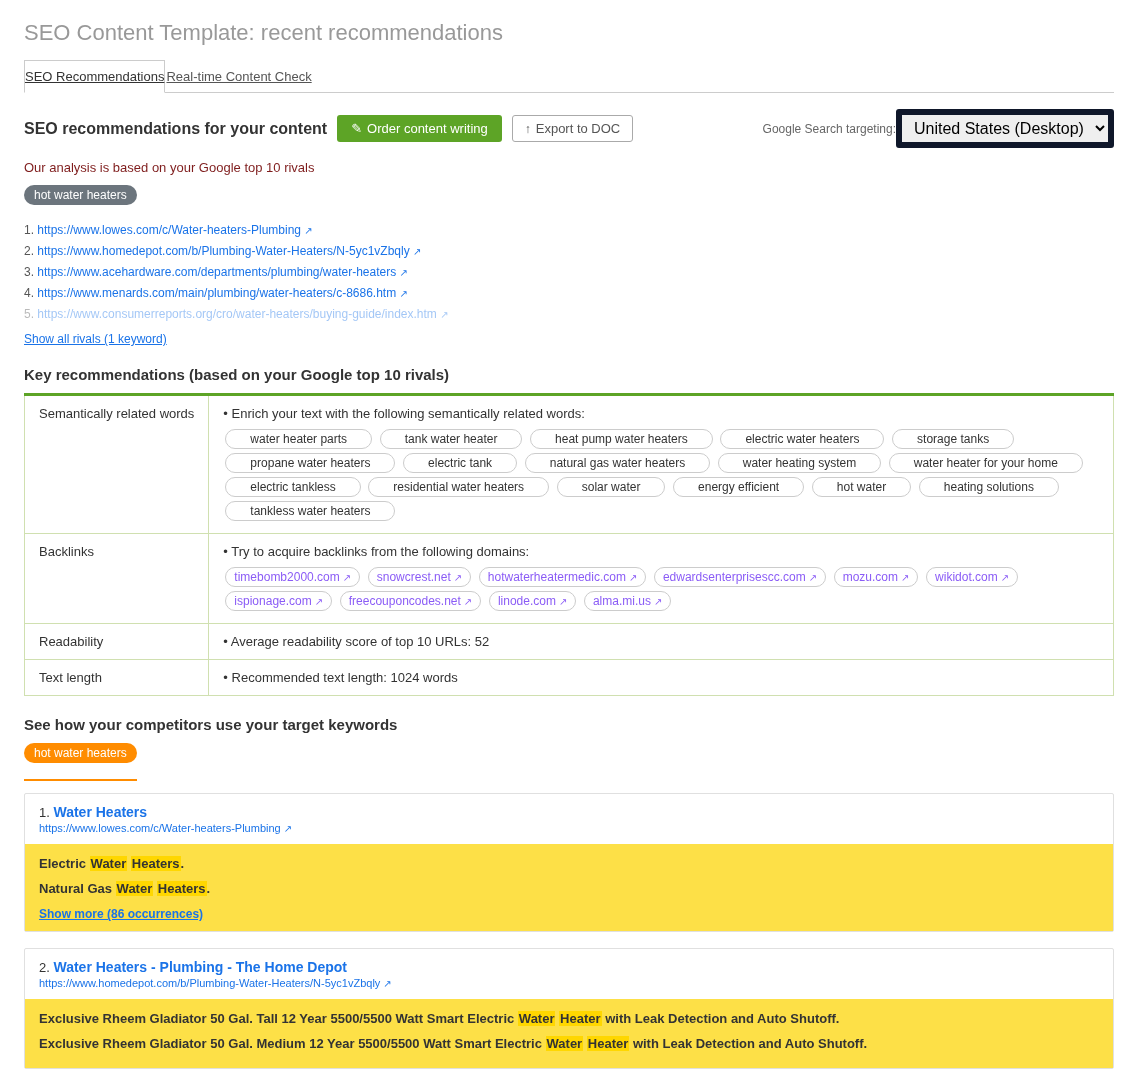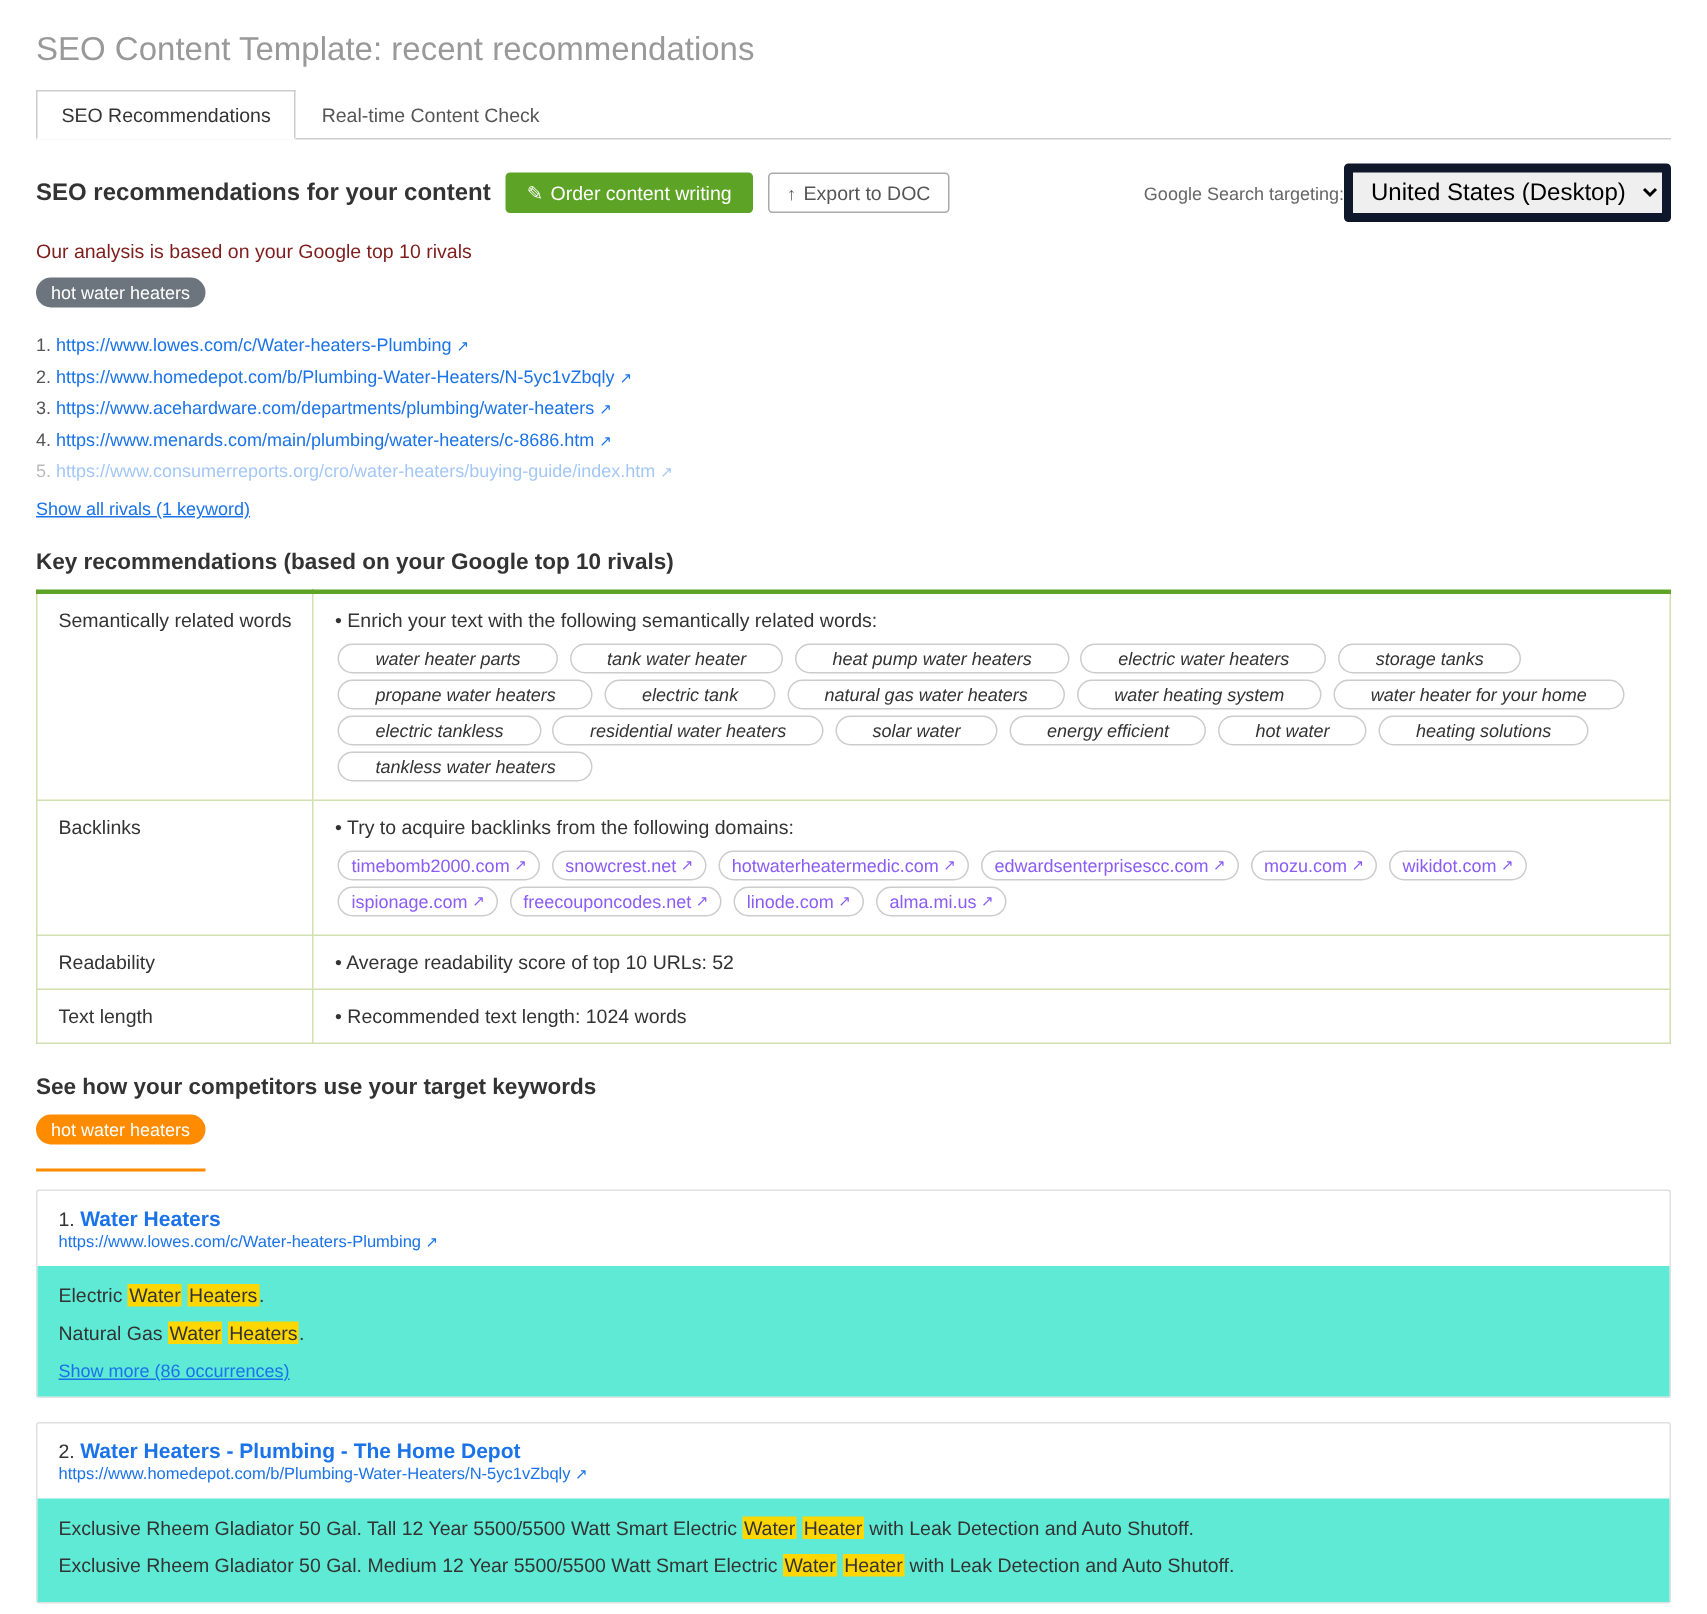--- a/index.html
+++ b/index.html
@@ -2,21 +2,21 @@
 <html><head>
   <meta charset="utf-8">
   <style>
     * { box-sizing: border-box; margin: 0; padding: 0; }
     body { font-family: Arial, sans-serif; font-size: 13px; color: #333; background: #fff; padding: 20px 24px; }
     
     h1.page-title { font-size: 22px; font-weight: normal; color: #333; margin-bottom: 14px; }
     h1.page-title span { color: #999; font-weight: normal; }
     
     .tabs { display: flex; border-bottom: 1px solid #ccc; margin-bottom: 16px; }
-    .tab { padding: 8px 16px; cursor: pointer; font-size: 13px; border: 1px solid transparent; border-bottom: none; color: #555; }
+    .tab { padding: 8px 0; cursor: pointer; font-size: 13px; border: 1px solid transparent; border-bottom: none; color: #555; text-decoration: underline; }
     .tab.active { border-color: #ccc; border-bottom: 1px solid #fff; background: #fff; color: #333; margin-bottom: -1px; }
     
     .section-header { display: flex; align-items: center; gap: 10px; margin-bottom: 10px; flex-wrap: wrap; }
     .section-title { font-size: 16px; font-weight: bold; color: #333; }
     
     .btn-green { background: #5da426; color: #fff; border: none; padding: 6px 14px; border-radius: 3px; cursor: pointer; font-size: 13px; display: inline-flex; align-items: center; gap: 5px; }
     .btn-outline { background: #fff; color: #555; border: 1px solid #aaa; padding: 5px 12px; border-radius: 3px; cursor: pointer; font-size: 13px; display: inline-flex; align-items: center; gap: 5px; }
     
     .targeting-label { margin-left: auto; font-size: 12px; color: #666; display: flex; align-items: center; gap: 0; }
     .targeting-select { border: 6px solid #0f172a; border-radius: 3px; padding: 4px 8px; font-size: 16px; cursor: pointer; }
@@ -32,34 +32,34 @@
     
     .show-all-link { color: #1a73e8; font-size: 12px; cursor: pointer; margin-bottom: 20px; display: inline-block; }
     
     .recommendations-section { margin-bottom: 20px; }
     .rec-title { font-size: 15px; font-weight: bold; margin-bottom: 10px; }
     
     .rec-table { width: 100%; border-collapse: collapse; border: 1px solid #d0e0b0; }
     .rec-table td { border: 1px solid #d0e0b0; padding: 10px 14px; vertical-align: top; font-size: 13px; }
     .rec-table td:first-child { width: 160px; font-weight: normal; color: #333; white-space: nowrap; }
     
-    .word-tag { display: inline-block; border: 1px solid #ccc; border-radius: 12px; padding: 2px 24px; font-size: 12px; margin: 2px 2px; color: #333; background: #fff; font-style: italic; }
+    .word-tag { display: inline-block; border: 1px solid #ccc; border-radius: 12px; padding: 2px 24px; font-size: 12px; margin: 2px 2px; color: #333; background: #fff; }
     
     .backlink-tag { display: inline-flex; align-items: center; border: 1px solid #ccc; border-radius: 12px; padding: 2px 8px; font-size: 12px; margin: 2px 2px; color: #8b5cf6; background: #fff; gap: 3px; }
     
     .bullet-text { font-size: 13px; color: #333; }
     
     .competitors-section { margin-top: 20px; }
     .competitors-title { font-size: 15px; font-weight: bold; margin-bottom: 10px; }
     
     .competitor-item { margin-bottom: 16px; border: 1px solid #e0e0e0; border-radius: 2px; }
     .competitor-header { padding: 10px 14px 4px; }
     .competitor-link-title { font-size: 14px; color: #1a73e8; font-weight: bold; text-decoration: none; cursor: pointer; }
     .competitor-url { font-size: 11px; color: #1a73e8; display: flex; align-items: center; gap: 3px; margin-top: 2px; }
-    .competitor-snippets { background: #5eead4; padding: 10px 14px; margin-top: 6px; }
+    .competitor-snippets { background: #fde047; padding: 10px 14px; margin-top: 6px; font-weight: bold; }
     .snippet-line { font-size: 13px; color: #333; margin-bottom: 5px; line-height: 1.5; }
     .highlight-word { background: #ffd700; padding: 0 1px; }
     .show-more-link { color: #1a73e8; font-size: 12px; text-decoration: underline; cursor: pointer; display: inline-block; margin-top: 4px; }
     
     .green-top-border { border-top: 3px solid #5da426; }
   </style>
 </head>
 <body>
 
 

